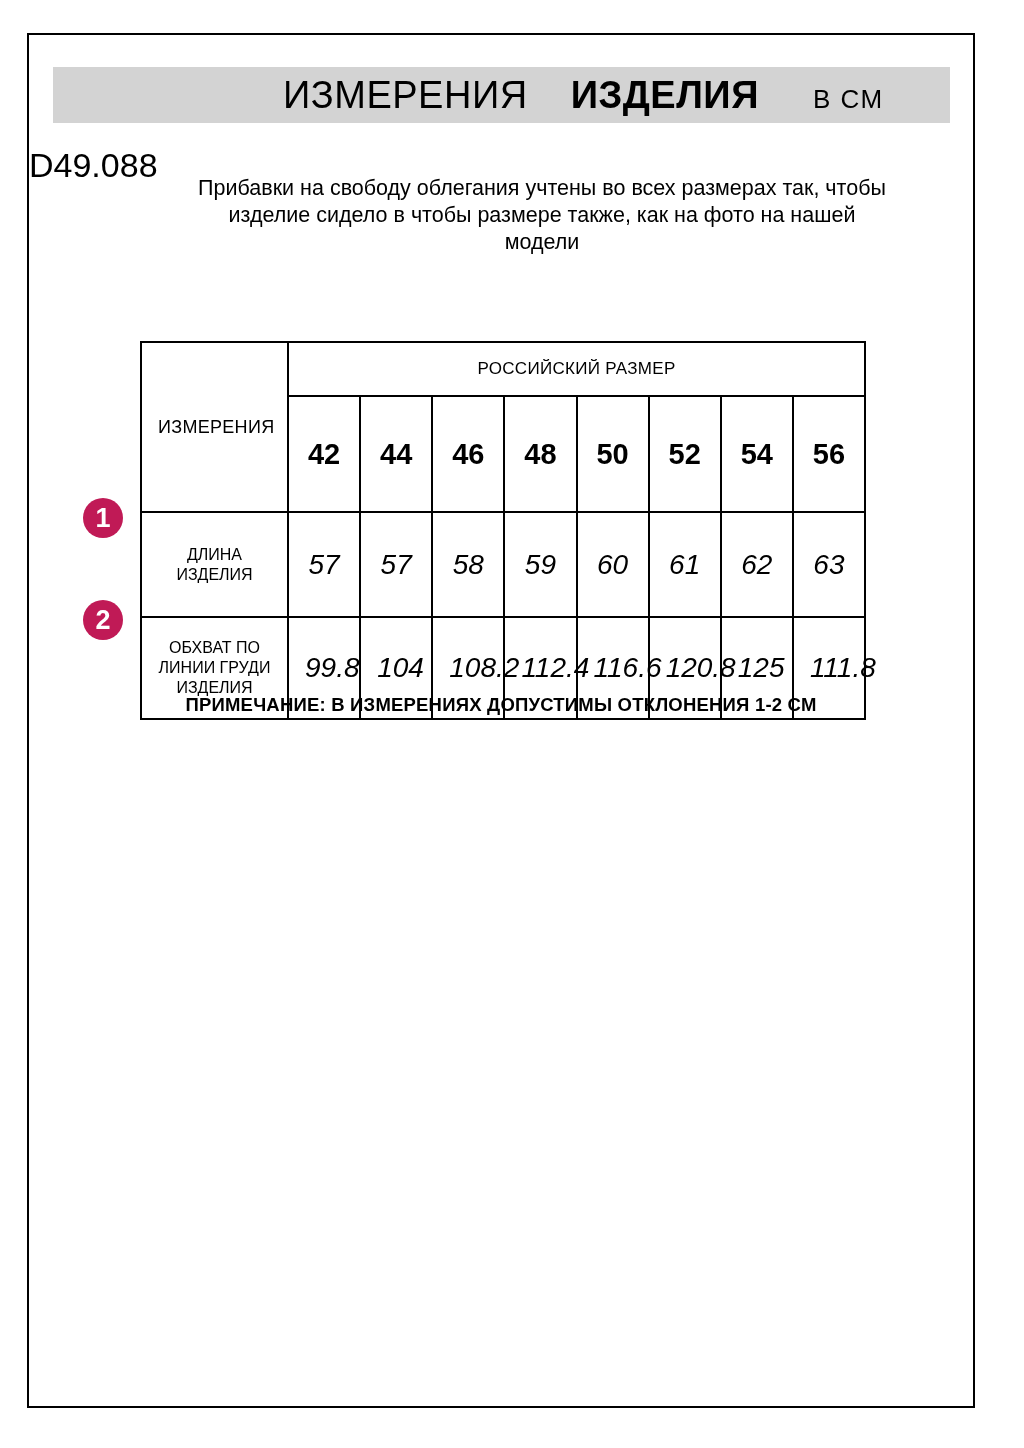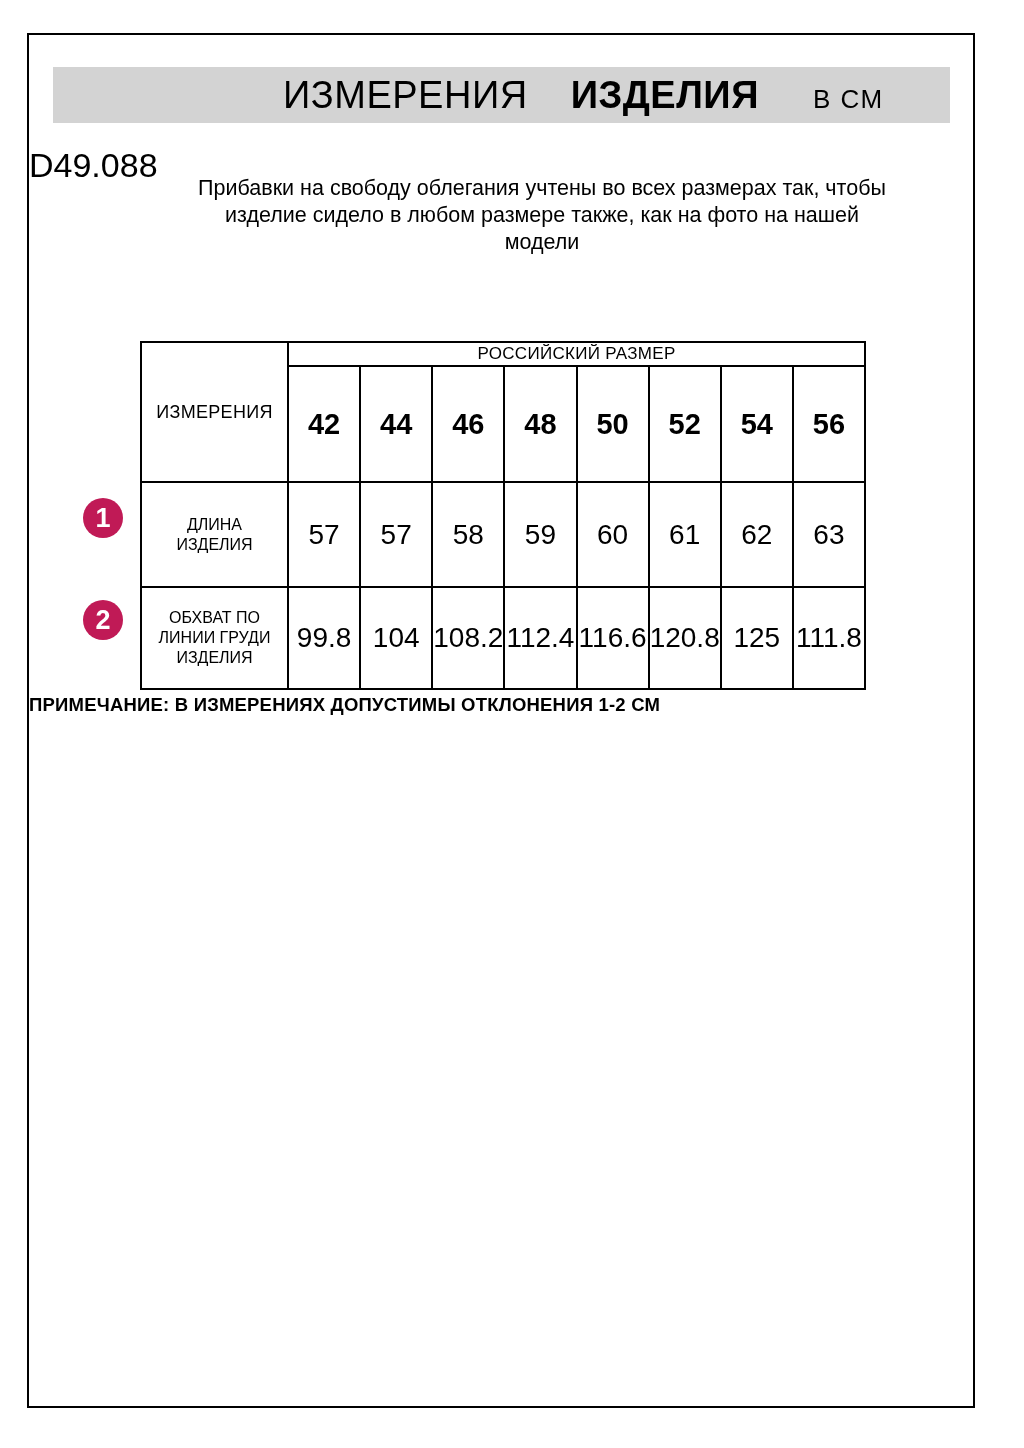--- a/index.html
+++ b/index.html
@@ -75,31 +75,31 @@
   table.size-table {
     border-collapse: collapse;
     table-layout: fixed;
     width: 726px;
   }
   table.size-table col.c-measure { width: 147px; }
   table.size-table td {
     border: 2px solid var(--border);
     text-align: center;
     vertical-align: middle;
-    padding: 0;
+    padding: 16px;
     background: var(--page-bg);
   }
   tr.group-row   { height: 24px; }
   tr.sizes-row   { height: 116px; }
   tr.data-row-1  { height: 105px; }
   tr.data-row-2  { height: 102px; }
   td.corner-cell { font-size: 18px; letter-spacing: 0.3px; }
   td.group-cell  { font-size: 17px; letter-spacing: 0.3px; }
   td.size-cell   { font-size: 29px; font-weight: bold; }
-  td.value-cell  { font-size: 28px; }
+  td.value-cell  { font-size: 28px; font-style: italic; }
   td.label-cell  { font-size: 16px; line-height: 20px; }
   .label-text {
     display: inline-block;
     max-width: 118px;
   }
   .marker {
     position: absolute;
     left: -57px;
     width: 40px; height: 40px;
     border-radius: 50%;
@@ -110,40 +110,41 @@
     display: flex;
     align-items: center;
     justify-content: center;
   }
   .marker-1 { top: 157px; }
   .marker-2 { top: 259px; }
   .note {
     position: absolute;
     left: 0; top: 658px;
     width: 100%;
+    text-align: center;
     font-size: 18.5px;
     font-weight: bold;
     line-height: 24px;
     letter-spacing: 0.2px;
   }
 </style>
 </head>
 <body>
 
 <div class="sheet">
 
   <div class="title-bar">
     <span class="title-main">ИЗМЕРЕНИЯ</span><span class="title-bold">ИЗДЕЛИЯ</span><span class="title-unit">В СМ</span>
   </div>
 
   <div class="product-code">D49.088</div>
 
   <div class="description">
     <div>Прибавки на свободу облегания учтены во всех размерах так, чтобы</div>
-    <div>изделие сидело в любом размере также, как на фото на нашей</div>
+    <div>изделие сидело в чтобы размере также, как на фото на нашей</div>
     <div>модели</div>
   </div>
 
   <div class="table-section">
 
     <div class="marker marker-1">
       <span>1</span>
     </div>
     <div class="marker marker-2">
       <span>2</span>

